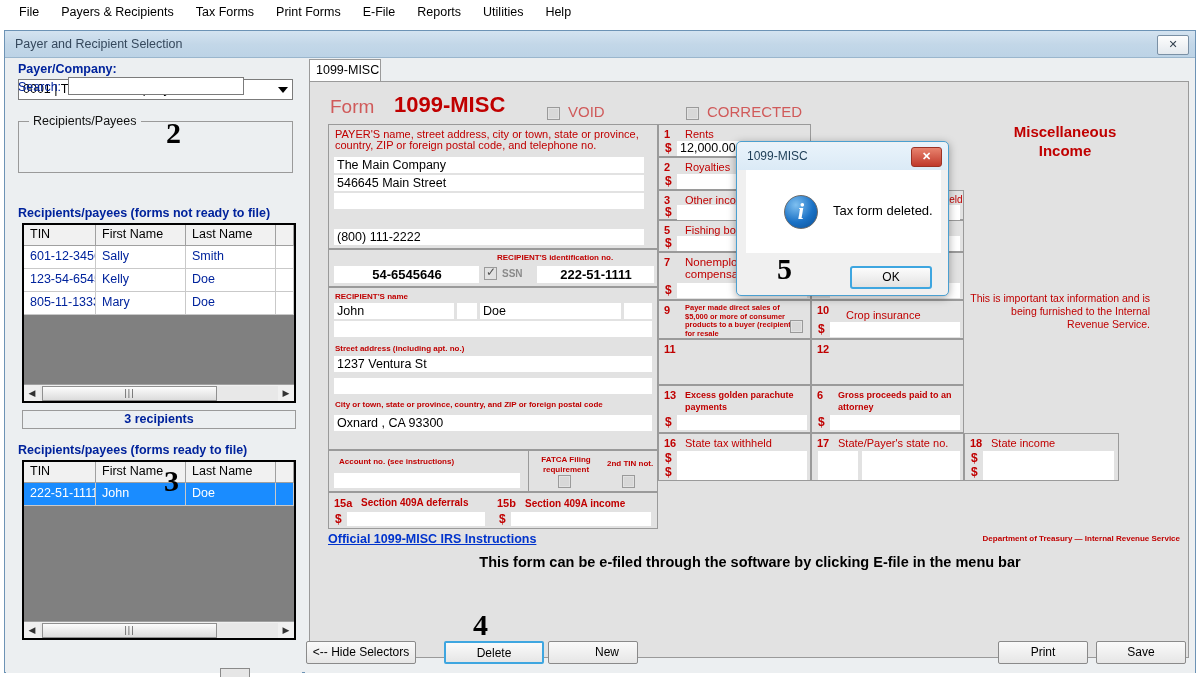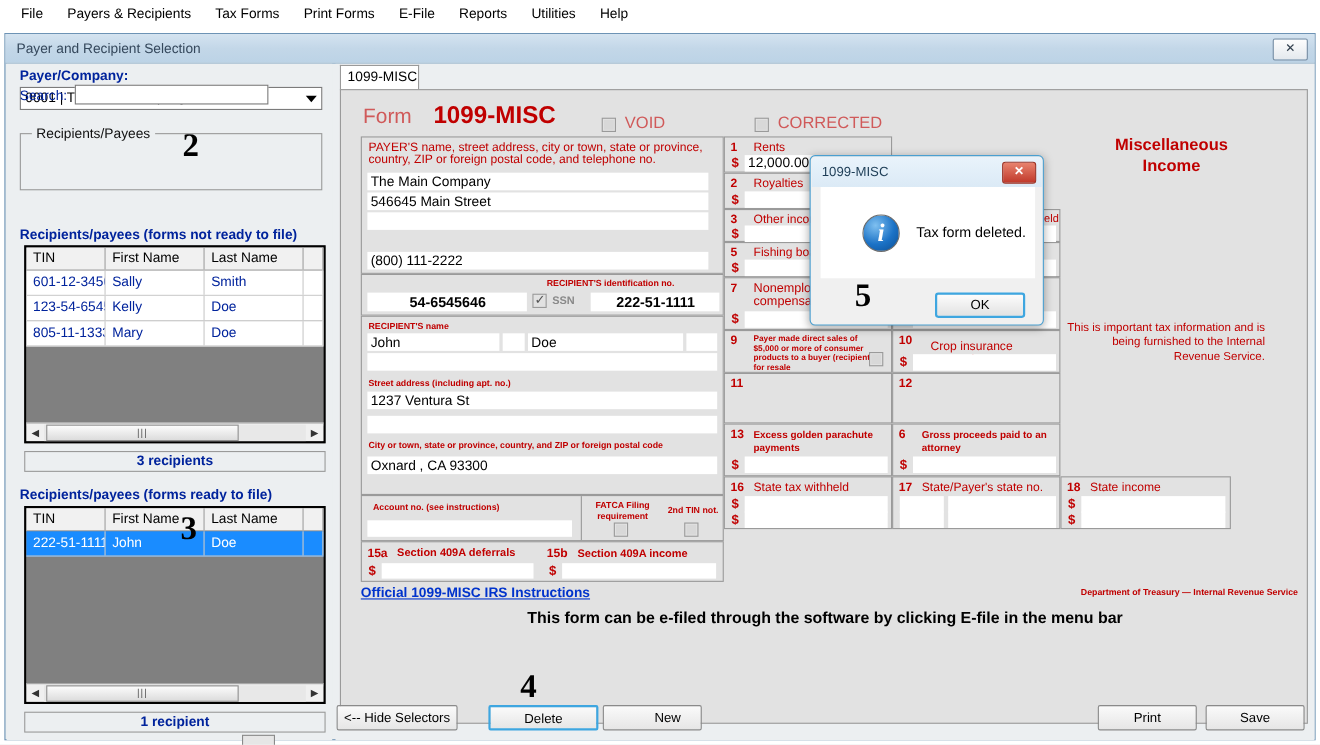--- a/index.html
+++ b/index.html
@@ -368,21 +368,20 @@
       </div>
       <div class="hscroll">
         <div class="arr">◀</div>
         <div class="track">
           <div class="thumb">|||</div>
         </div>
         <div class="arr">▶</div>
       </div>
     </div>
     <div class="bignum" style="left:158px;top:406px;">3</div>
-    <div class="count-bar" style="left:16px;top:589px;width:274px;height:19px;">1 recipient</div>
   </div>
 
   <div id="formpanel">
     <div id="tabstrip"></div>
     <div id="tab-1099">1099-MISC</div>
 
     <div id="formbox">
 
       <div id="form-word">Form</div>
       <div id="form-name">1099-MISC</div>

